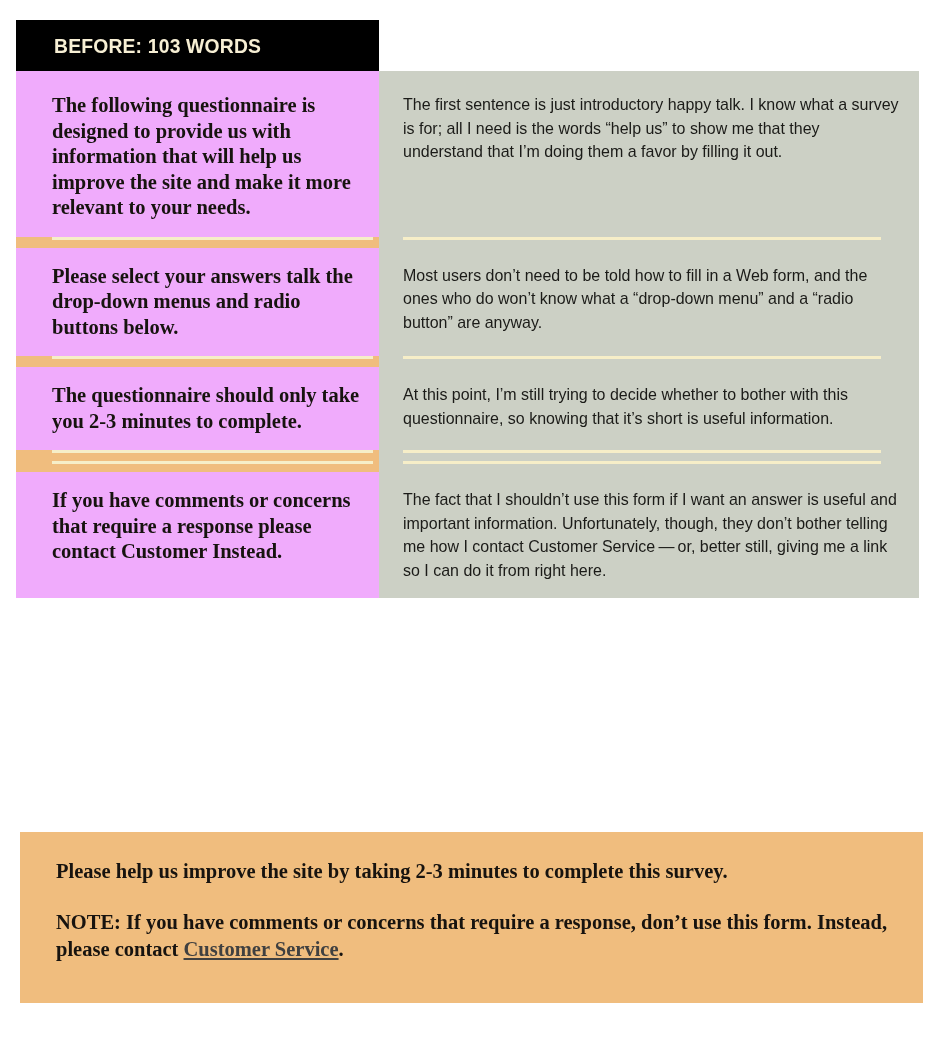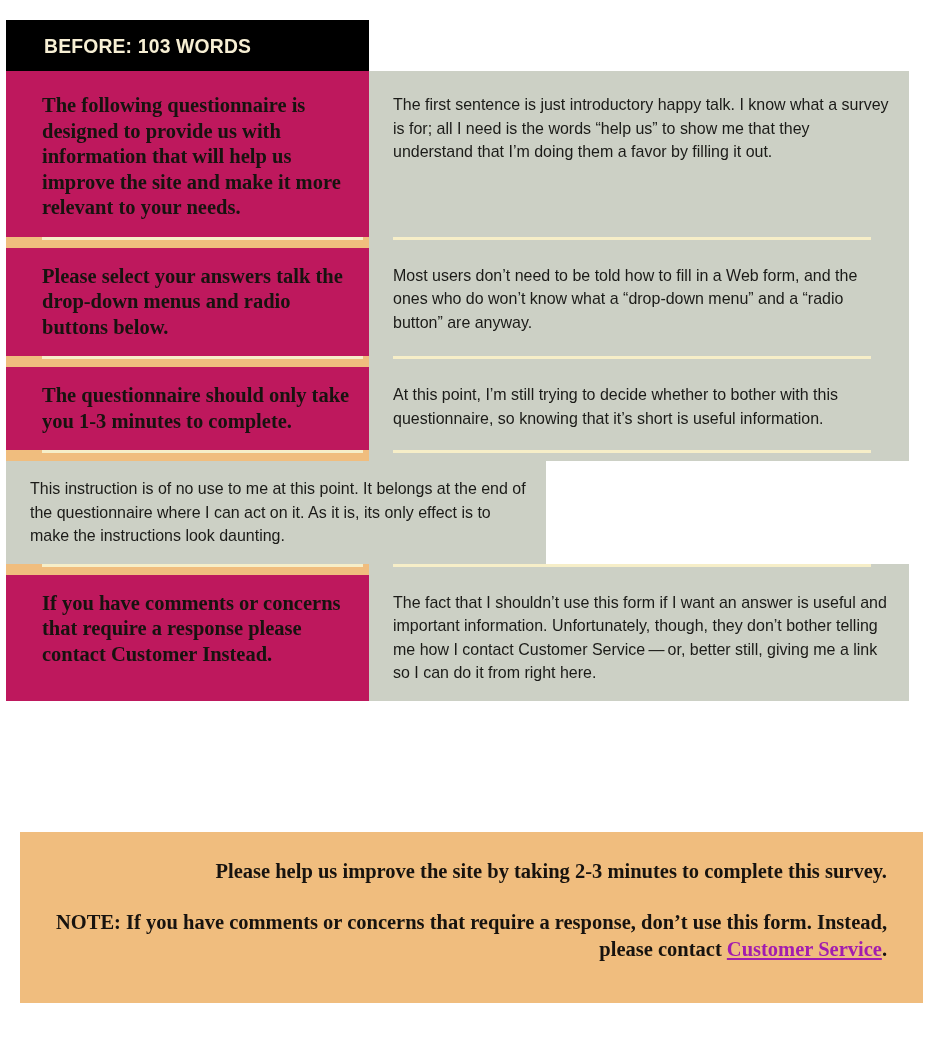--- a/index.html
+++ b/index.html
@@ -11,21 +11,21 @@
     width: 946px;
     height: 1041px;
     position: relative;
     font-family: "Liberation Sans", sans-serif;
     overflow: hidden;
   }
 
   
   #before-section {
     position: absolute;
-    left: 6px;
+    left: 16px;
     top: 20px;
     width: 804px;
   }
 
   .section-header {
     width: 363px;
     height: 51px;
     background: #000000;
     box-sizing: border-box;
     display: flex;
@@ -48,21 +48,21 @@
     width: 903px;
   }
   .compare-row {
     display: flex;
     width: 903px;
     align-items: stretch;
   }
   .cell-before {
     width: 363px;
     flex: 0 0 363px;
-    background: #be185d;
+    background: #f0abfc;
     box-sizing: border-box;
     padding: 0 18px 0 36px;
   }
   .cell-after {
     width: 540px;
     flex: 0 0 540px;
     background: #ccd0c5;
     box-sizing: border-box;
     padding: 0 14px 0 24px;
   }
@@ -128,26 +128,25 @@
     box-sizing: border-box;
     padding: 26px 36px 40px 36px;
   }
   #after-panel p {
     margin: 0;
     font-family: "Liberation Serif", "DejaVu Serif", serif;
     font-size: 20.5px;
     line-height: 27px;
     color: #17130f;
     font-weight: 600;
-    text-align: right;
   }
   #after-panel p.spaced { margin-top: 24px; }
 
   .inline-link {
-    color: #a21caf;
+    color: #404040;
   }
 </style>
 </head>
 <body>
 
 <div id="before-section">
 
   <div class="section-header">
     <span class="section-header-label">BEFORE: 103 WORDS</span>
   </div>
@@ -189,44 +188,39 @@
       <div class="divider-wrap-before">
         <div class="divider-line"></div>
       </div>
       <div class="divider-wrap-after">
         <div class="divider-line"></div>
       </div>
     </div>
 
     <div class="compare-row">
       <div class="cell-before">
-        <div class="cell-inner txt-serif">The questionnaire should only take you 1-3 minutes to complete.</div>
+        <div class="cell-inner txt-serif">The questionnaire should only take you 2-3 minutes to complete.</div>
       </div>
       <div class="cell-after">
         <div class="cell-inner">
           <div class="txt-sans">At this point, I’m still trying to decide whether to bother with this questionnaire, so knowing that it’s short is useful information.</div>
         </div>
       </div>
     </div>
 
     <div class="compare-row">
       <div class="divider-wrap-before">
         <div class="divider-line"></div>
       </div>
       <div class="divider-wrap-after">
         <div class="divider-line"></div>
       </div>
     </div>
 
     <div class="compare-row">
-      <div class="cell-after">
-        <div class="cell-inner">
-          <div class="txt-sans">This instruction is of no use to me at this point. It belongs at the end of the questionnaire where I can act on it. As it is, its only effect is to make the instructions look daunting.</div>
-        </div>
-      </div>
     </div>
 
     <div class="compare-row">
       <div class="divider-wrap-before">
         <div class="divider-line"></div>
       </div>
       <div class="divider-wrap-after">
         <div class="divider-line"></div>
       </div>
     </div>

